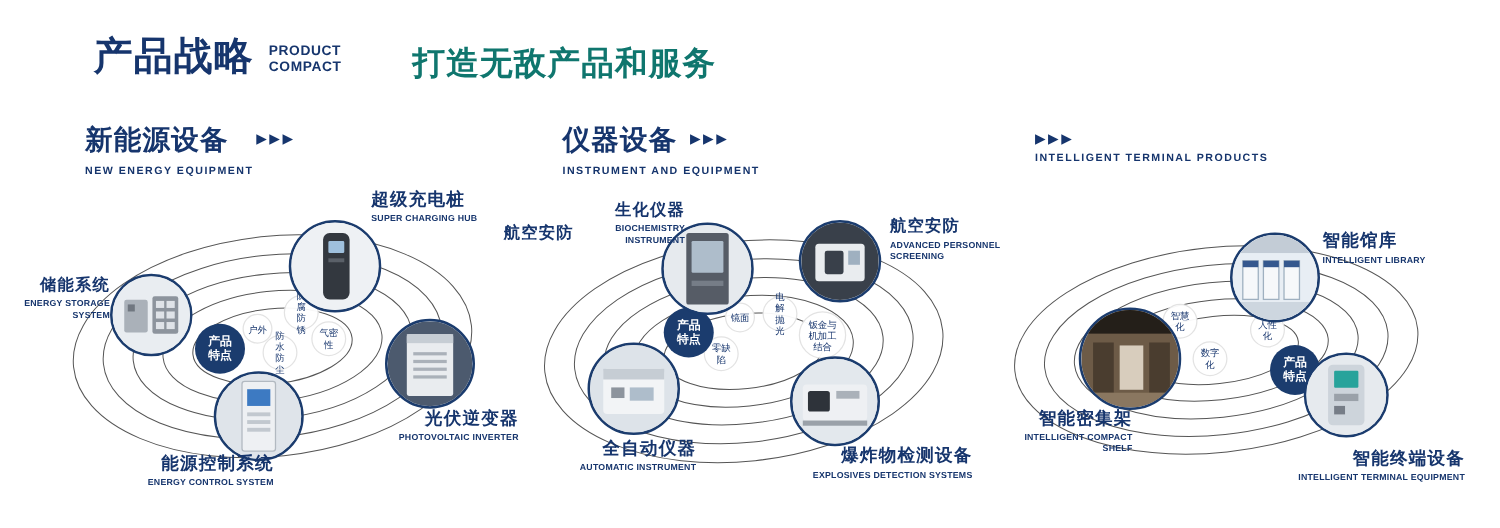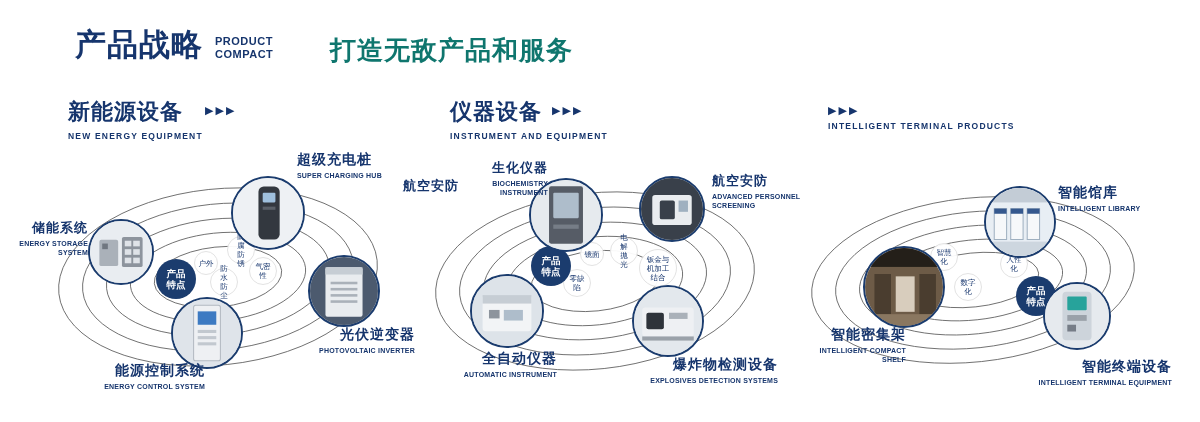--- a/index.html
+++ b/index.html
@@ -147,21 +147,21 @@
     <div class="en">ENERGY STORAGE SYSTEM</div>
   </div>
   <div class="label" style="left:297px;top:151px;width:112px">
     <div class="zh">超级充电桩</div>
     <div class="en">SUPER CHARGING HUB</div>
   </div>
   <div class="label ta-c" style="left:300px;top:326px;width:115px">
     <div class="zh">光伏逆变器</div>
     <div class="en">PHOTOVOLTAIC INVERTER</div>
   </div>
-  <div class="label ta-c" style="left:85px;top:362px;width:120px">
+  <div class="label ta-c" style="left:99px;top:362px;width:120px">
     <div class="zh">能源控制系统</div>
     <div class="en">ENERGY CONTROL SYSTEM</div>
   </div>
 
   <div class="tag t2" style="left:580px;top:242px">镜面</div>
   <div class="tag t4" style="left:610px;top:237px">电解抛光</div>
   <div class="tag t3" style="left:563px;top:269px">零缺陷</div>
   <div class="tag t8" style="left:639px;top:249px">钣金与机加工结合</div>
   <div class="badge" style="left:531px;top:246px">产品特点</div>
 

